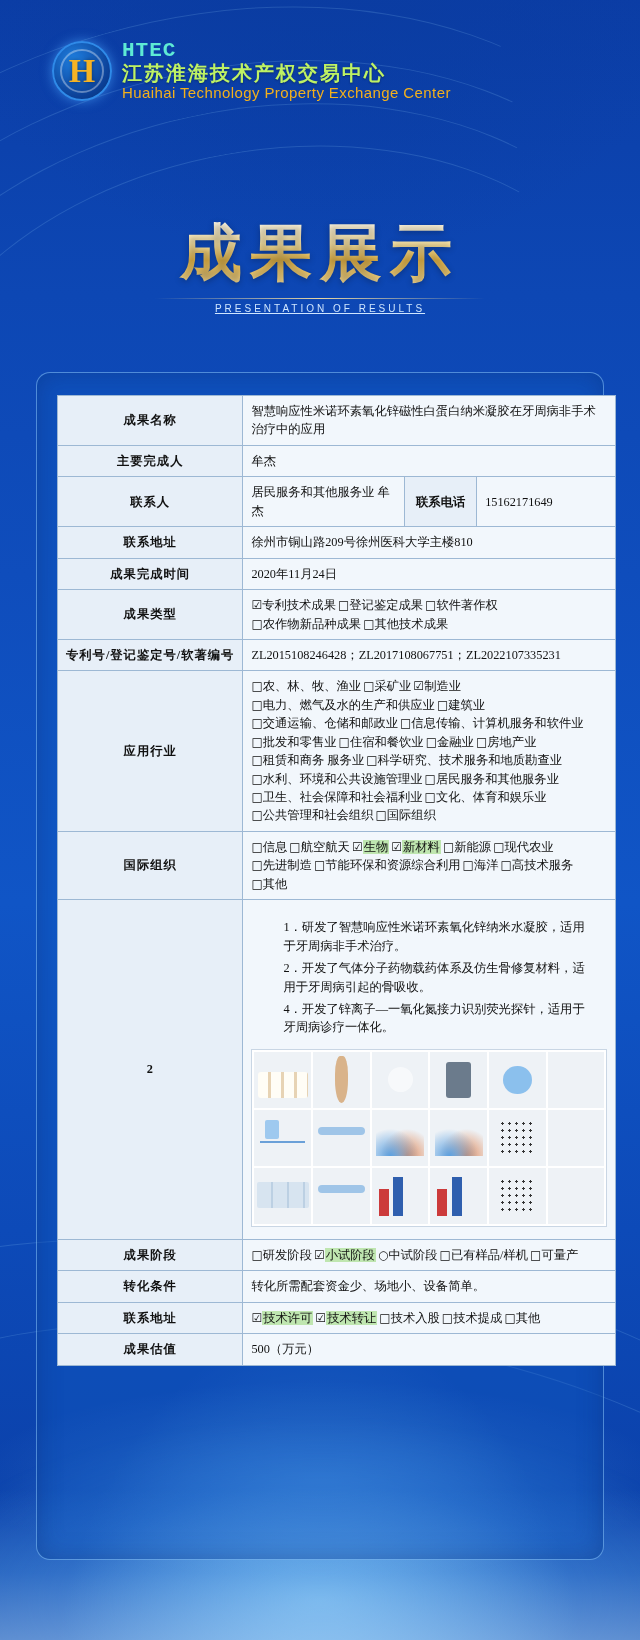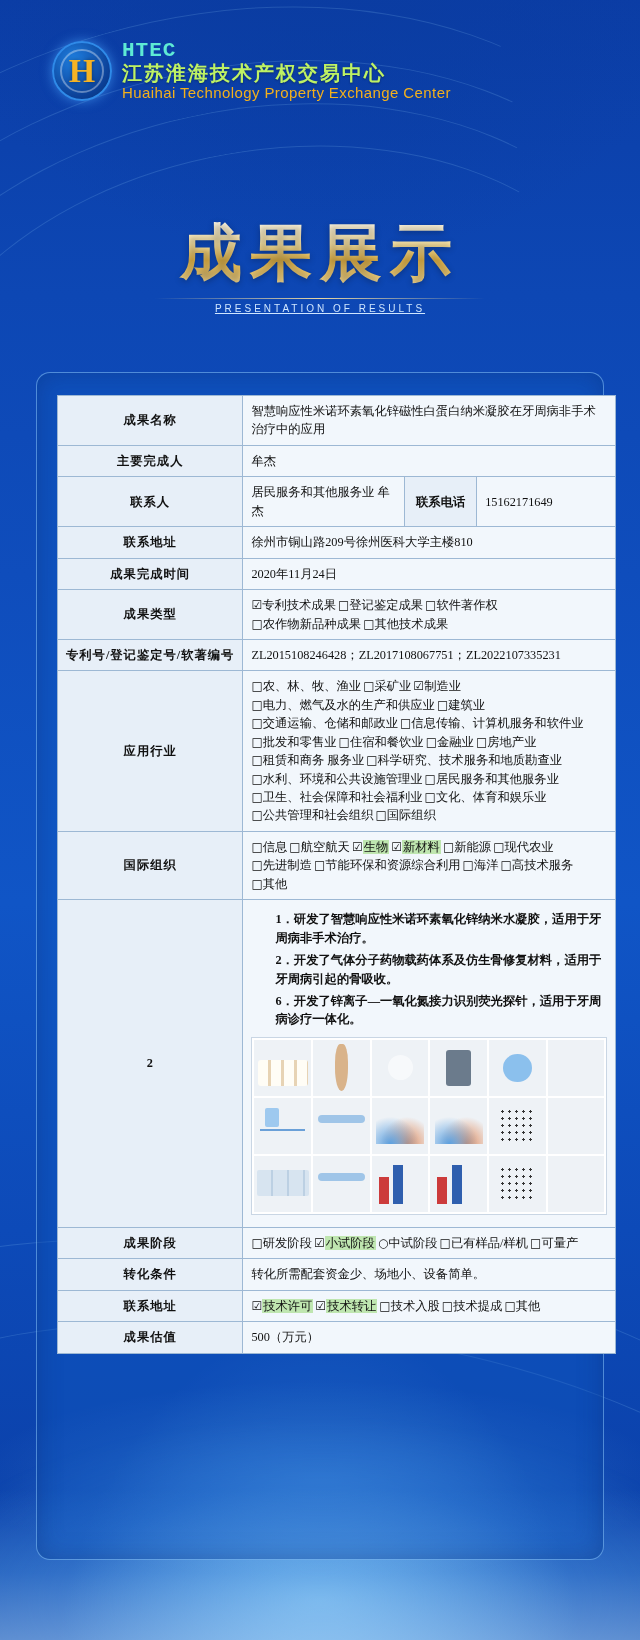--- a/index.html
+++ b/index.html
@@ -135,21 +135,21 @@
   td.lbl2 { width:72px; text-align:center; font-weight:bold; background:#e7eff8; white-space:nowrap;}
   .cell-pad { padding-left:10px; }
   .center { }
 
   .cb { font-family:"DejaVu Sans", sans-serif; font-size:12px; }
   .opt { white-space:nowrap; margin-right:2px; }
   .hl {
     background:#bfe6b0;
     padding:0 1px;
   }
-  ol.ach { margin:4px; padding-left:0; list-style:none;font-weight:bold; }
+  ol.ach { margin:12px; padding-left:0; list-style:none; }
   ol.ach li { text-indent:0; margin:2px 0 4px 0; padding-left:20px; position:relative; }
 
   
   .figure {
     margin:8px auto 6px; width:356px; height:178px;
     background:#fff; border:1px solid #c9d6e4;
     display:grid; grid-template-columns: repeat(6, 1fr); grid-template-rows: repeat(3, 1fr);
     gap:2px; padding:2px; overflow:hidden;
   }
   .figure div { background:#eef2f6; position:relative; overflow:hidden; }
@@ -271,21 +271,21 @@
         <td colspan="3" class="cell-pad">
           <span id="tech-options"><span class="opt"><span class="cb">□</span><span>信息</span></span><span class="opt"><span class="cb">□</span><span>航空航天</span></span><span class="opt"><span class="cb">☑</span><span class="hl">生物</span></span><span class="opt"><span class="cb">☑</span><span class="hl">新材料</span></span><span class="opt"><span class="cb">□</span><span>新能源</span></span><span class="opt"><span class="cb">□</span><span>现代农业</span></span><span class="opt"><span class="cb">□</span><span>先进制造</span></span><span class="opt"><span class="cb">□</span><span>节能环保和资源综合利用</span></span><span class="opt"><span class="cb">□</span><span>海洋</span></span><span class="opt"><span class="cb">□</span><span>高技术服务</span></span><span class="opt"><span class="cb">□</span><span>其他</span></span></span>
         </td>
       </tr>
       <tr>
         <td class="lbl">2</td>
         <td colspan="3" class="cell-pad">
           <ol class="ach" id="ach-list">
               <li>1．研发了智慧响应性米诺环素氧化锌纳米水凝胶，适用于牙周病非手术治疗。</li>
               <li>2．开发了气体分子药物载药体系及仿生骨修复材料，适用于牙周病引起的骨吸收。</li>
-              <li>6．开发了锌离子—一氧化氮接力识别荧光探针，适用于牙周病诊疗一体化。</li>
+              <li>4．开发了锌离子—一氧化氮接力识别荧光探针，适用于牙周病诊疗一体化。</li>
             </ol>
           <div class="figure">
             <div class="f-teeth"></div>
             <div class="f-tooth-d"></div>
             <div class="f-blue"></div>
             <div class="f-device"></div>
             <div class="f-cell"></div>
             <div class="f-tissue"></div>
 
             <div class="f-diag"></div>

